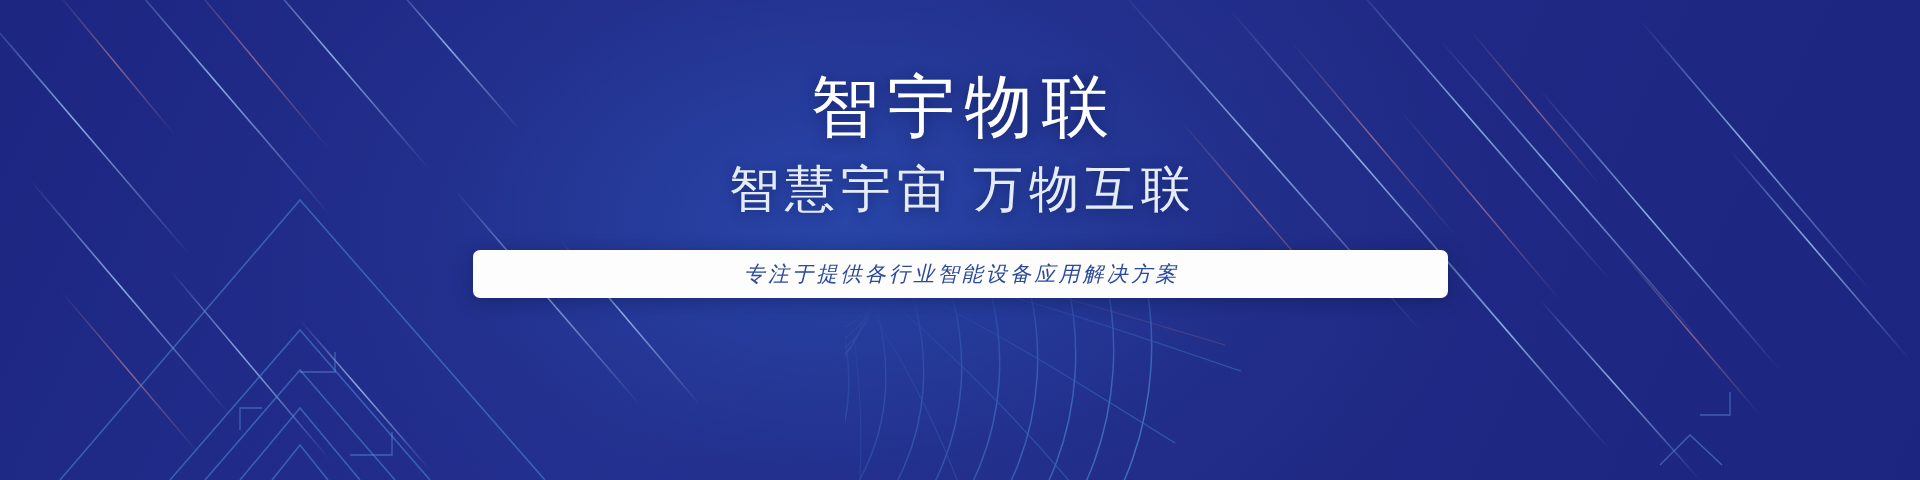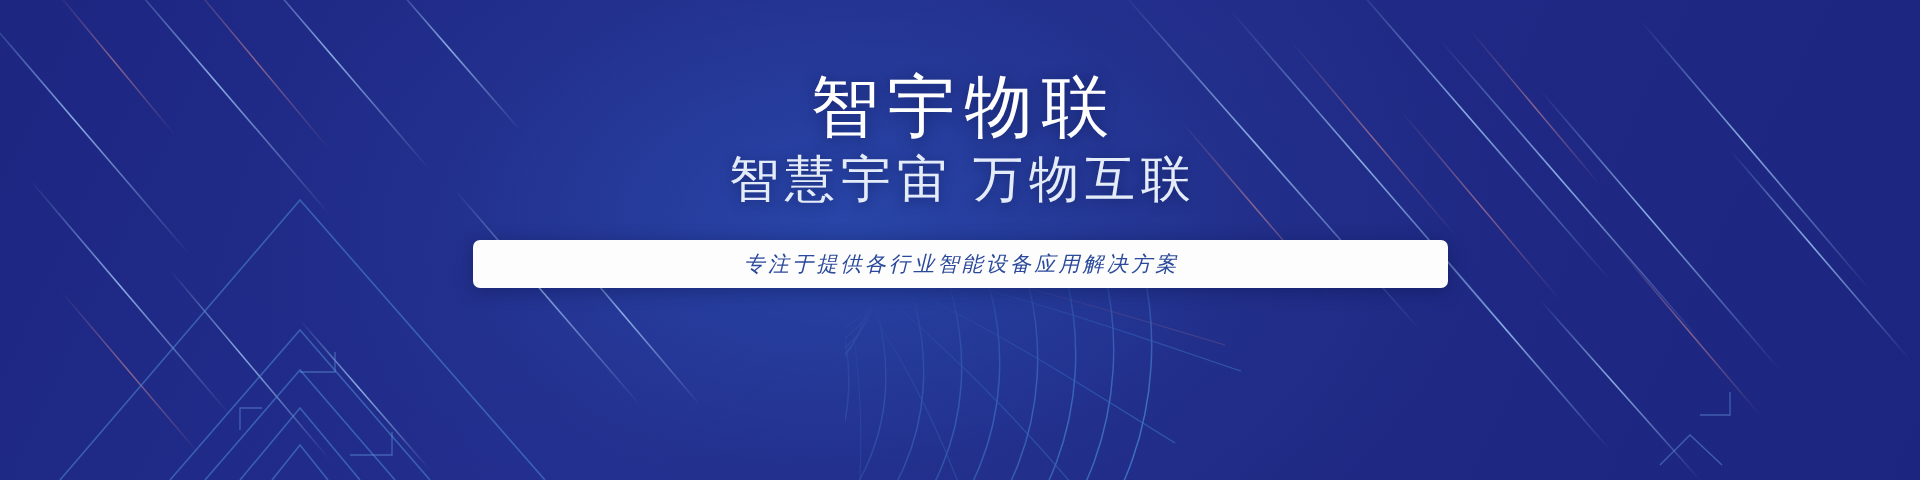--- a/index.html
+++ b/index.html
@@ -22,21 +22,21 @@
   }
   #title{
     margin-top:72px;
     font-size:68px;line-height:1.0;
     color:#ffffff;font-weight:400;
     letter-spacing:9px;text-indent:9px;
     text-shadow:0 2px 14px rgba(10,20,70,0.55);
     white-space:nowrap;
   }
   #subtitle{
-    margin-top:14px;
+    margin-top:24px;
     font-size:50px;line-height:1.0;
     color:#e4ecfa;font-weight:300;
     letter-spacing:6px;text-indent:6px;
     text-shadow:0 2px 12px rgba(10,20,70,0.5);
     white-space:nowrap;
   }
   #tagline-pill{
     margin-top:36px;
     width:975px;height:48px;
     background:#fdfdfd;

